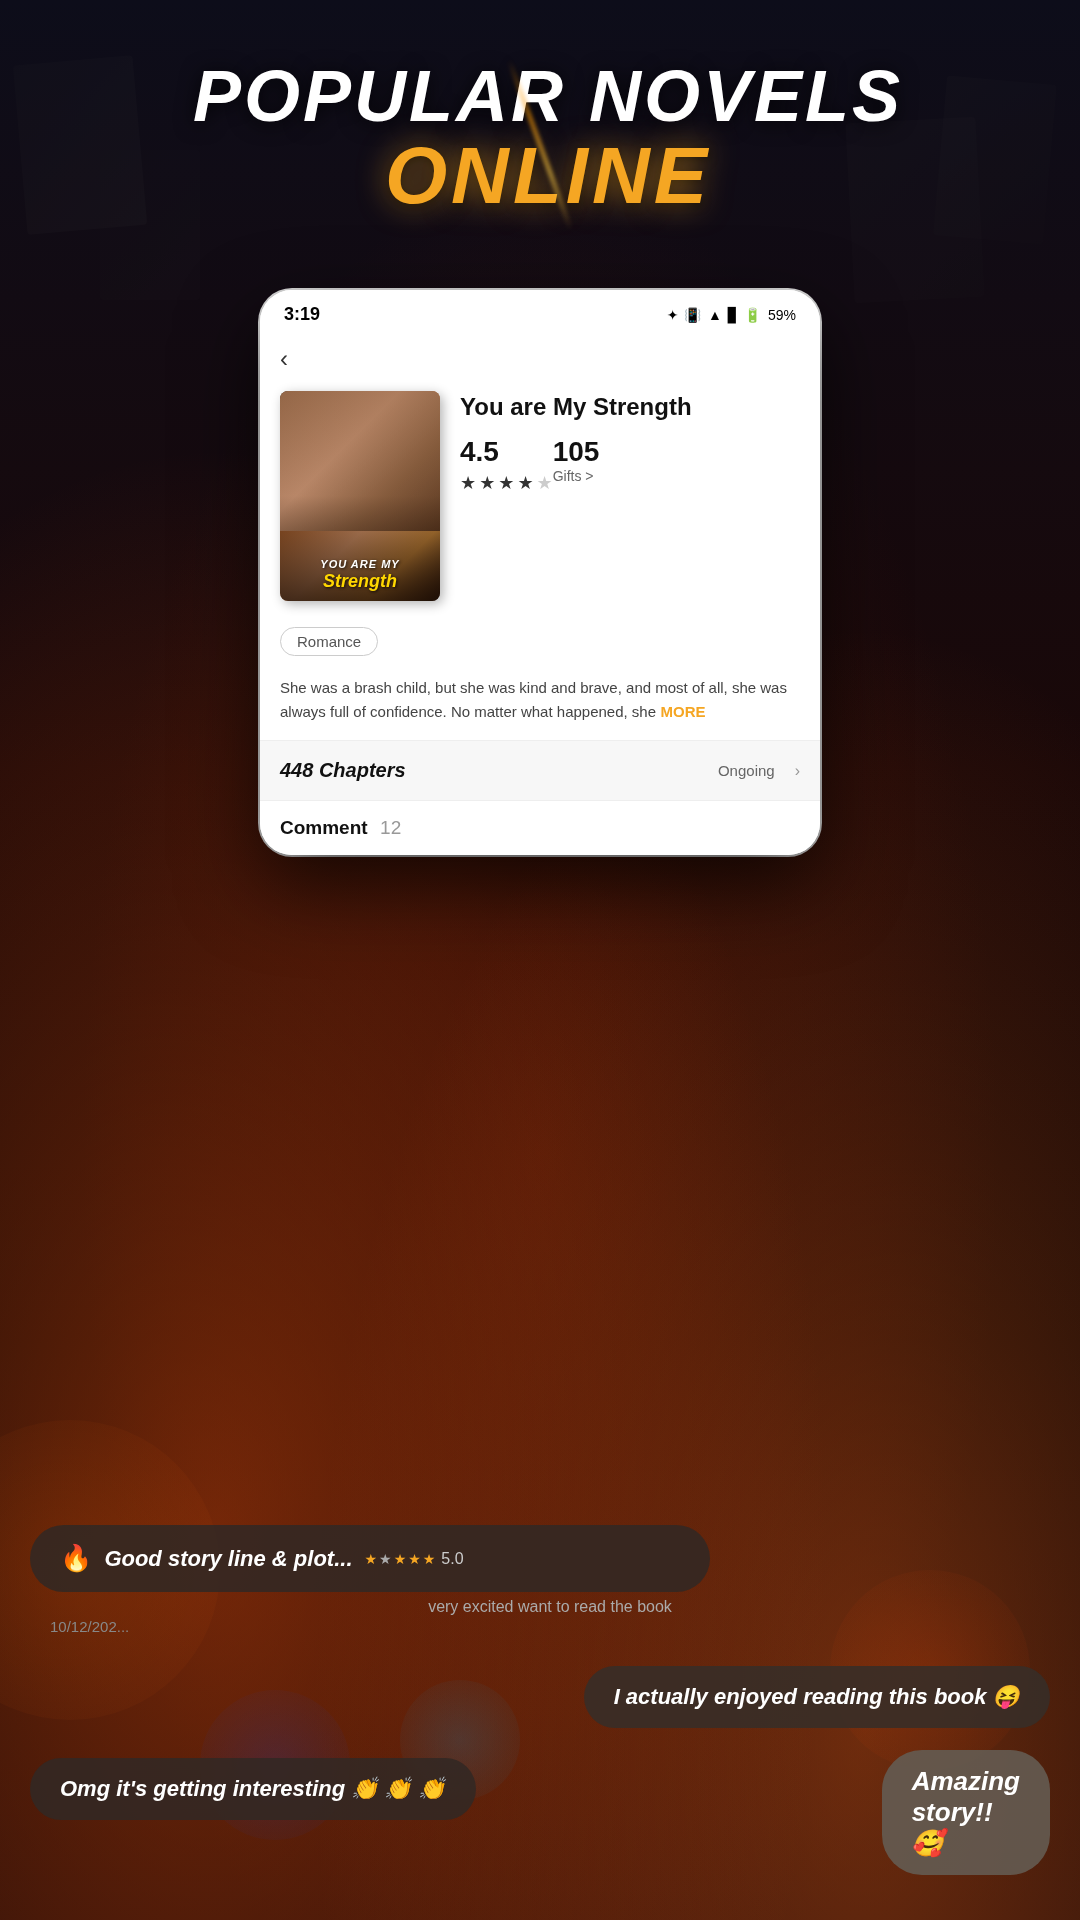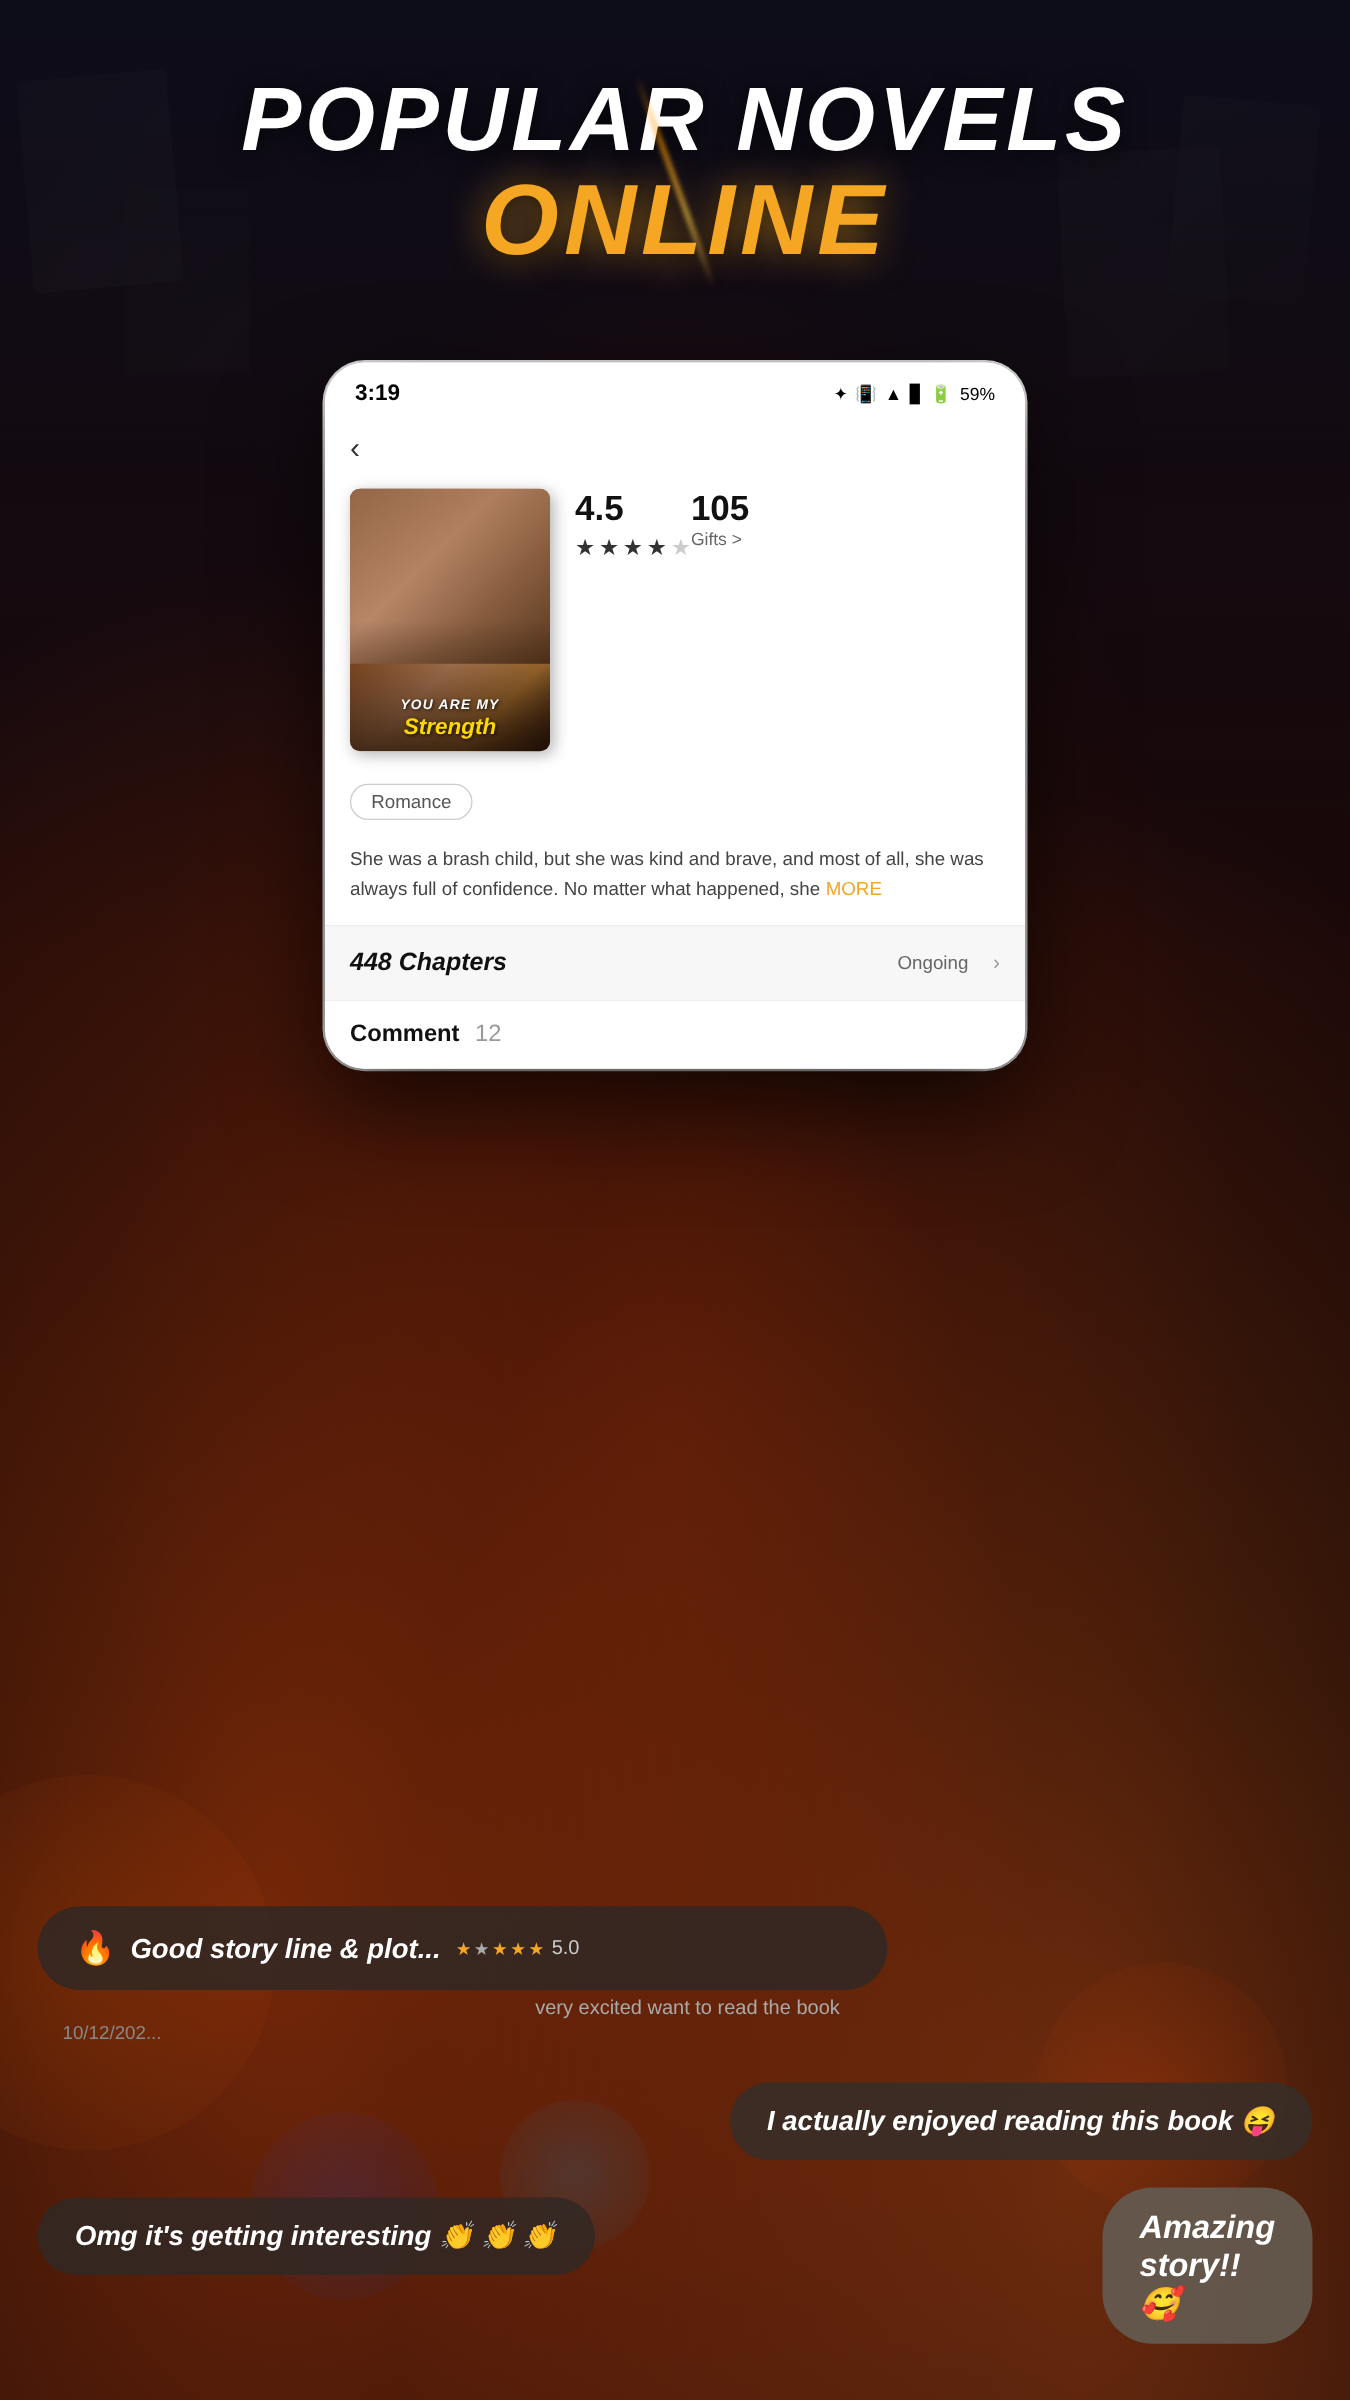--- a/index.html
+++ b/index.html
@@ -272,21 +272,21 @@
     }
 
     .description-text {
       font-size: 15px;
       color: #444;
       line-height: 1.6;
     }
 
     .more-btn {
       color: #f5a623;
-      font-weight: 400;
+      font-weight: 700;
       font-size: 15px;
       cursor: pointer;
     }
 
     
     .chapters-section {
       padding: 18px 20px;
       background: #f7f7f7;
       display: flex;
       justify-content: space-between;
@@ -479,20 +479,21 @@
         <div class="book-cover-photo"></div>
         <div class="book-cover-inner">
           <div class="book-cover-title">
             <div style="font-size:11px;color:#fff;font-weight:600;letter-spacing:1px;">YOU ARE MY</div>
             <div class="book-cover-subtitle">Strength</div>
           </div>
         </div>
       </div>
 
       <div class="book-info">
+        <div class="book-title">You are My Strength</div>
         <div class="rating-row">
           <div class="rating-block">
             <span class="rating-number">4.5</span>
             <div class="stars">
               <span class="star star-full">★</span>
               <span class="star star-full">★</span>
               <span class="star star-full">★</span>
               <span class="star star-full">★</span>
               <span class="star star-empty">★</span>
             </div>

